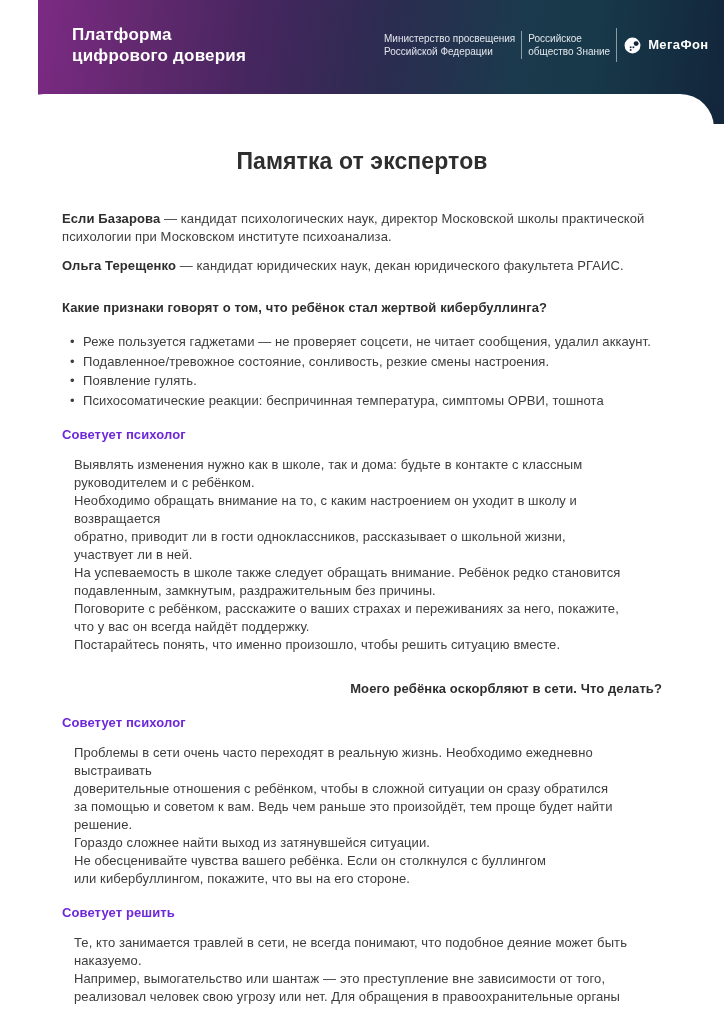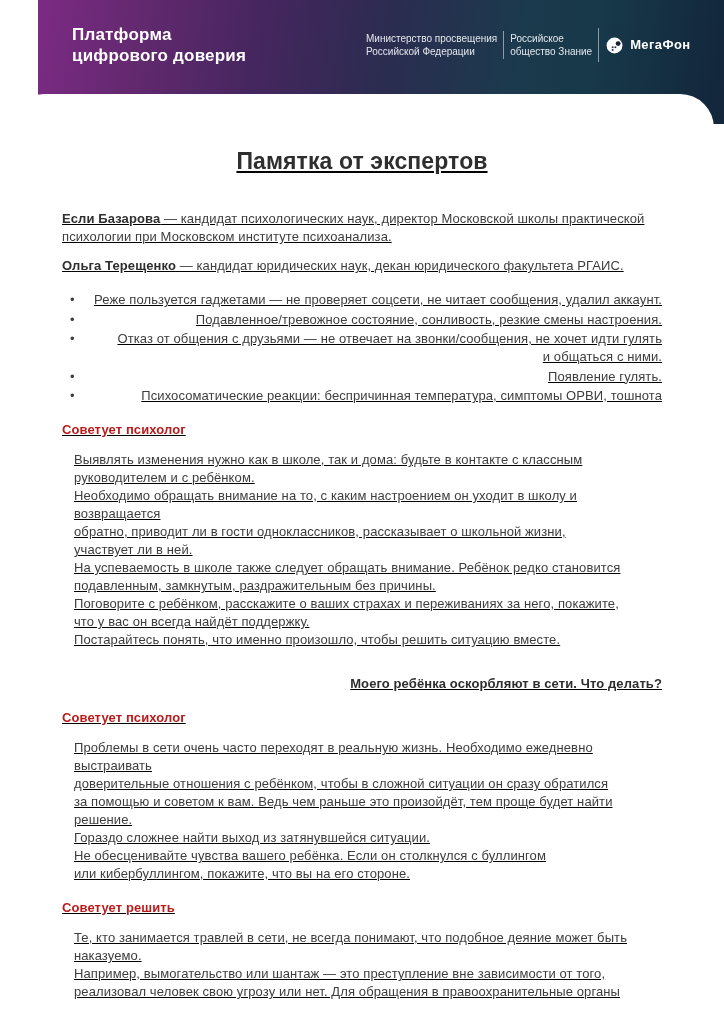--- a/index.html
+++ b/index.html
@@ -20,40 +20,39 @@
       #2b2c50 48%, #1b3a4d 66%, #17394a 76%, #122036 100%);
     margin-left: 38px;
   }
   .brand {
     position: absolute; left: 34px; top: 24px;
     color: #ffffff; font-weight: bold;
     font-size: 17px; line-height: 21px;
     white-space: pre-line; letter-spacing: 0.2px;
   }
   .partners {
-    position: absolute; left: 328px; top: 28px;
+    position: absolute; left: 346px; top: 28px;
     display: flex; align-items: center; gap: 6px;
     color: #e3e6ec; font-size: 10px; line-height: 13.5px;
   }
   .partner { white-space: pre-line; }
   .vdiv  { width: 1px; height: 28px; background: rgba(255,255,255,0.5); }
   .vdiv.tall { height: 34px; }
   .megafon { display: flex; align-items: center; gap: 6px;
              color: #ffffff; font-weight: bold; font-size: 13px;
              letter-spacing: 0.4px; }
   .megafon svg { display: block; }
 
   
   .card {
     position: absolute; top: 94px; left: 10px;
     width: 704px; height: 930px;
     background: #ffffff;
     border-radius: 34px 34px 0 0;
     box-sizing: border-box;
-    text-decoration: underline;
   }
   .content {
     padding: 52px 52px 0 52px;
     color: #3d3d3d;
     font-size: 13px; line-height: 18px;
     letter-spacing: 0.1px;
   }
 
   .doc-title {
     text-align: center;
@@ -63,35 +62,35 @@
   }
   .expert { margin: 0 0 11px 0; white-space: pre-line; }
   .expert .bold { font-weight: bold; color: #2e2e2e; }
 
   .q-heading {
     font-weight: bold; color: #2e2e2e;
     margin: 24px 0 0 0;
   }
   .bullets {
     list-style: none;
-    margin: 16px 0 0 0; padding: 0 0 0 8px; text-align: right;
+    margin: 16px 0 0 0; padding: 0 0 0 8px;
   }
   .bullets li {
     position: relative;
     padding-left: 13px;
     margin: 0 0 1.5px 0;
     white-space: pre-line;
   }
   .bullets li::before {
     content: "\2022";
     position: absolute; left: 0; top: 0;
     color: #3d3d3d;
   }
   .sub-heading {
-    font-weight: bold; color: #b91c1c;
+    font-weight: bold; color: #6d28d9;
     margin: 16px 0 12px 0;
   }
   .para { margin: 12px; white-space: pre-line; }
   .gap-lg { margin-top: 26px; text-align: right; }
 </style>
 </head>
 <body>
 
 <div class="hero">
   <div class="brand">Платформа
@@ -121,26 +120,25 @@
 <div class="card">
   <div class="content">
 
     <h1 class="doc-title">Памятка от экспертов</h1>
 
     <p class="expert"><span class="bold">Если Базарова</span><span> — кандидат психологических наук, директор Московской школы практической
 психологии при Московском институте психоанализа.</span></p>
 
     <p class="expert"><span class="bold">Ольга Терещенко</span><span> — кандидат юридических наук, декан юридического факультета РГАИС.</span></p>
 
+    <p class="q-heading">Какие признаки говорят о том, что ребёнок стал жертвой кибербуллинга?</p>
 
     <ul class="bullets">
       <li>Реже пользуется гаджетами — не проверяет соцсети, не читает сообщения, удалил аккаунт.</li>
       <li>Подавленное/тревожное состояние, сонливость, резкие смены настроения.</li>
-      <li>Отказ от общения с друзьями — не отвечает на звонки/сообщения, не хочет идти гулять
-и общаться с ними.</li>
       <li>Появление гулять.</li>
       <li>Психосоматические реакции: беспричинная температура, симптомы ОРВИ, тошнота</li>
     </ul>
 
     <p class="sub-heading">Советует психолог</p>
     <p class="para">Выявлять изменения нужно как в школе, так и дома: будьте в контакте с классным
 руководителем и с ребёнком.
 Необходимо обращать внимание на то, с каким настроением он уходит в школу и возвращается
 обратно, приводит ли в гости одноклассников, рассказывает о школьной жизни,
 участвует ли в ней.

